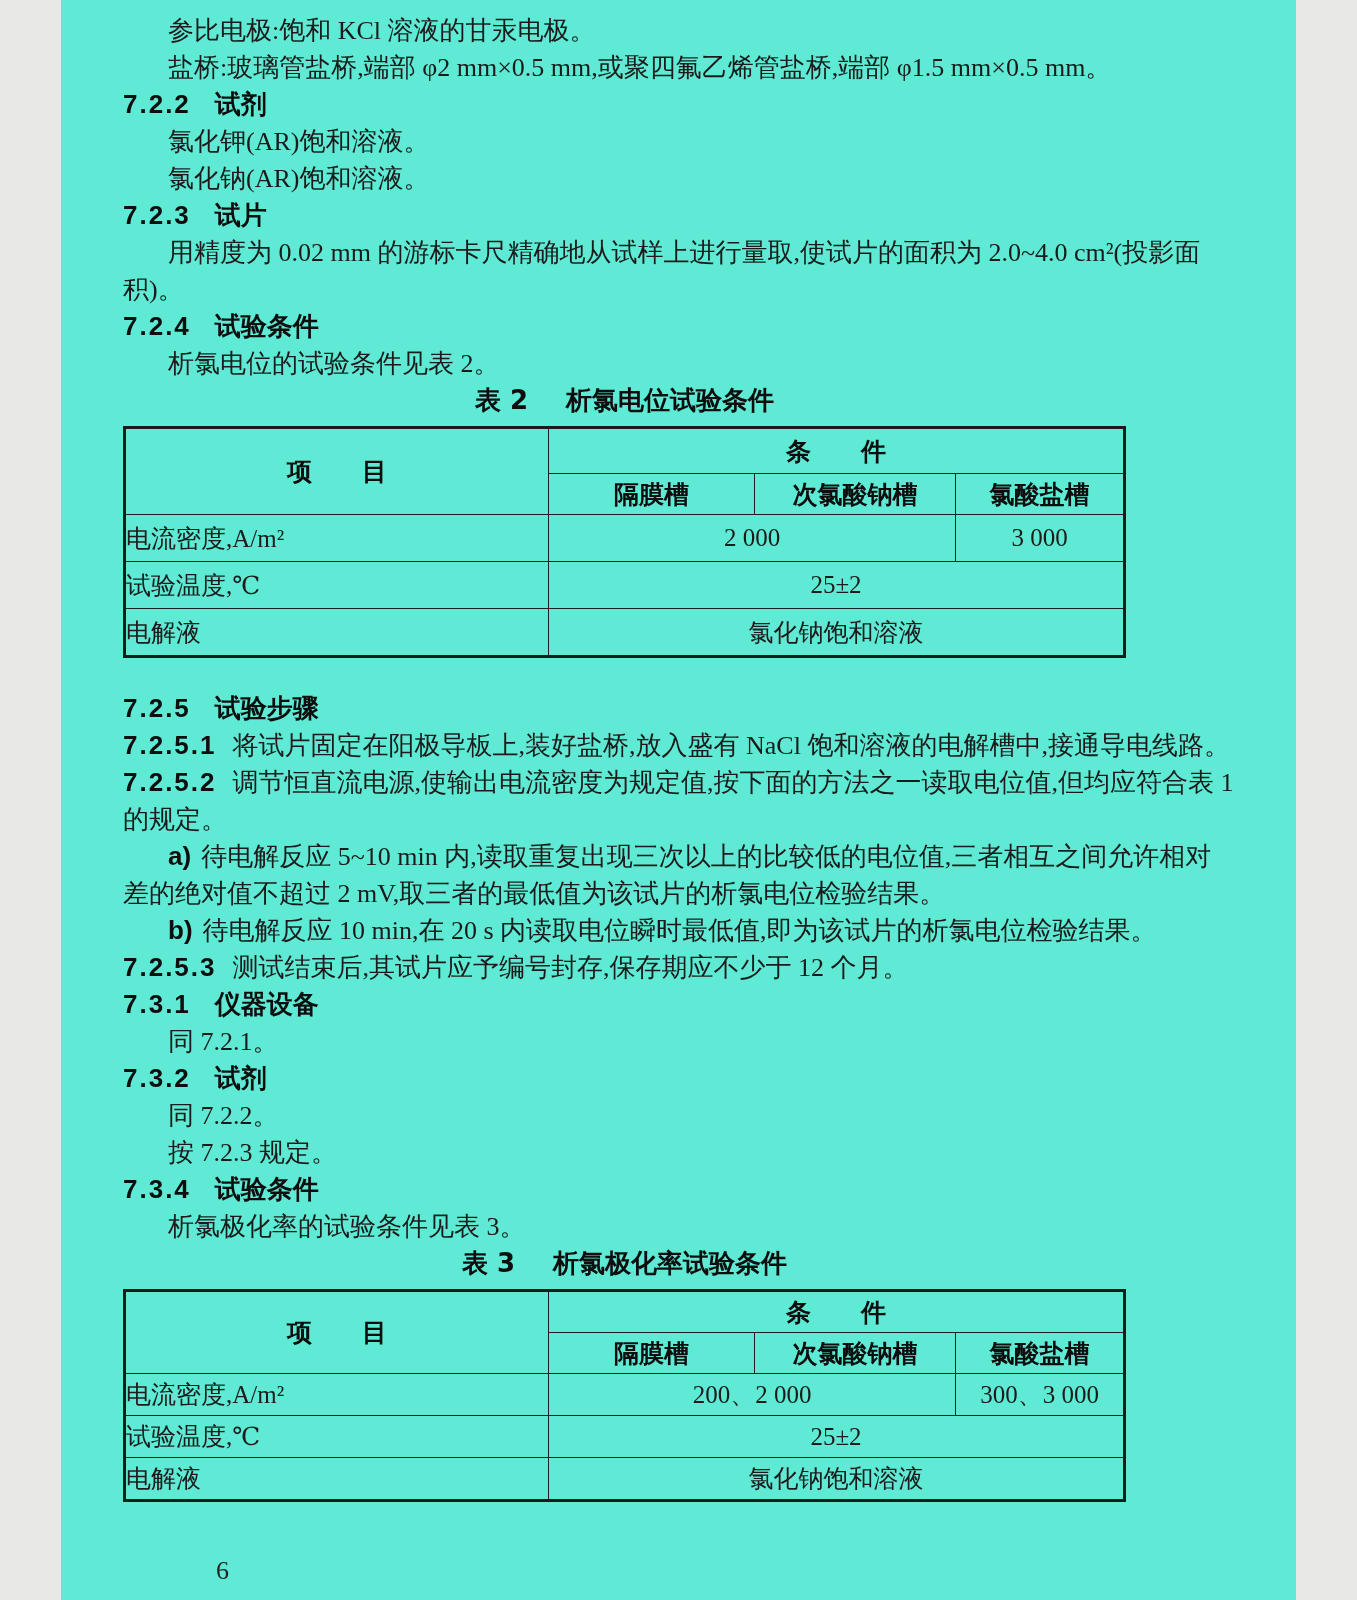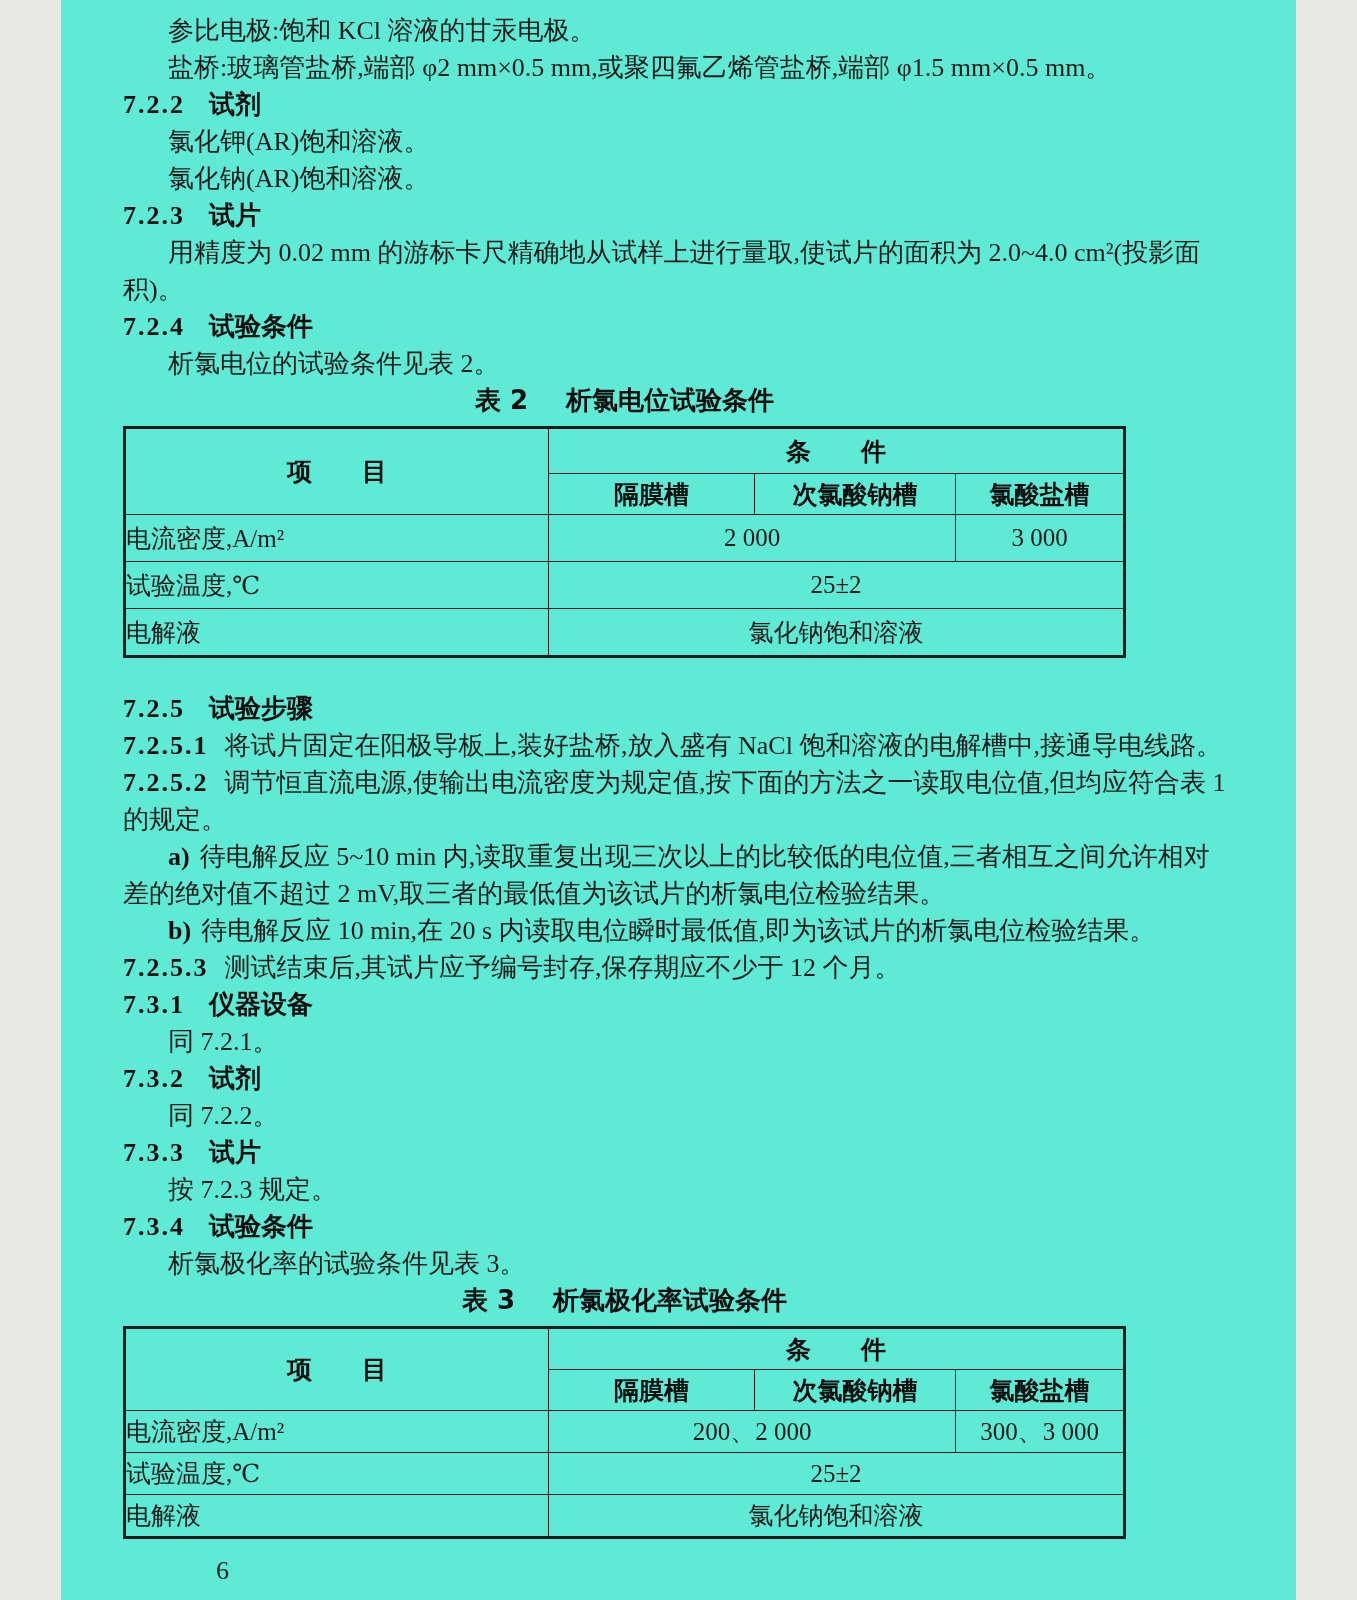--- a/index.html
+++ b/index.html
@@ -24,21 +24,21 @@
     line-height:37px;
     white-space:nowrap;
   }
   .indent { padding-left:45px; }
   .heading {
     font-family:"DejaVu Sans","Liberation Sans",sans-serif;
     font-weight:bold;
     color:#0e0e0e;
   }
   .prefix {
-    font-family:Liberation Serif, serif;
+    font-family:Liberation Sans, sans-serif;
     font-weight:bold;
     color:#0e0e0e;
     letter-spacing:2px;
     text-align:center;
   }
   .heading .prefix { margin-right:24px; }
   .clause .prefix  { margin-right:16px; }
   .item .prefix    { margin-right:10px; letter-spacing:0; }
   .table-title {
     margin:2px 0 10px 0;
@@ -143,21 +143,20 @@
   <p class="line"><span>的规定。</span></p>
   <p class="line item indent"><span class="prefix">a)</span><span>待电解反应 5~10 min 内,读取重复出现三次以上的比较低的电位值,三者相互之间允许相对</span></p>
   <p class="line"><span>差的绝对值不超过 2 mV,取三者的最低值为该试片的析氯电位检验结果。</span></p>
   <p class="line item indent"><span class="prefix">b)</span><span>待电解反应 10 min,在 20 s 内读取电位瞬时最低值,即为该试片的析氯电位检验结果。</span></p>
   <p class="line clause"><span class="prefix">7.2.5.3</span><span>测试结束后,其试片应予编号封存,保存期应不少于 12 个月。</span></p>
 
   <p class="line heading"><span class="prefix">7.3.1</span><span>仪器设备</span></p>
   <p class="line indent"><span>同 7.2.1。</span></p>
   <p class="line heading"><span class="prefix">7.3.2</span><span>试剂</span></p>
   <p class="line indent"><span>同 7.2.2。</span></p>
-  <p class="line heading"><span class="prefix">7.3.3</span><span>试片</span></p>
   <p class="line indent"><span>按 7.2.3 规定。</span></p>
   <p class="line heading"><span class="prefix">7.3.4</span><span>试验条件</span></p>
   <p class="line indent"><span>析氯极化率的试验条件见表 3。</span></p>
 
   <div class="table-title"><span class="tno">表 3</span><span>析氯极化率试验条件</span></div>
   <table class="spec t3">
     <colgroup>
         <col style="width:42.4%">
         <col style="width:20.6%">
         <col style="width:20.1%">

